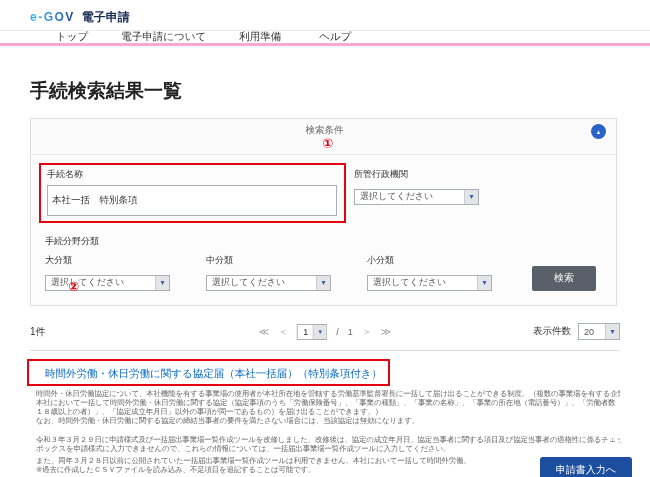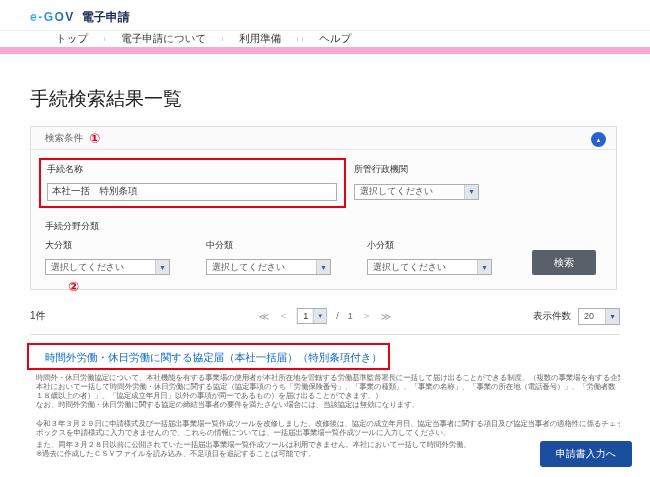--- a/index.html
+++ b/index.html
@@ -7,40 +7,40 @@
 
   
   .header { padding:9px 0 4px 30px; }
   .logo { display:flex; align-items:baseline; gap:7px; }
   .logo-main { font-size:12px; font-weight:bold; letter-spacing:1.5px;
     background:linear-gradient(90deg,#35b5ea 0%, #2e86d1 55%, #173a8f 100%);
     -webkit-background-clip:text; background-clip:text; color:transparent; }
   .logo-suffix { font-size:12px; font-weight:bold; color:#1a2b55; }
 
   
-  .nav { display:flex; align-items:stretch; height:24px; border-top:1px solid #ececec; border-bottom:7px solid #f9a8d4; padding-left:42px; }
+  .nav { display:flex; align-items:stretch; height:16px; border-top:1px solid #ececec; border-bottom:3px solid #f9a8d4; padding-left:42px; }
   .nav-item { display:flex; align-items:center; padding:0 14px; font-size:10.5px; color:#333; cursor:pointer; }
   .nav-item.active { font-weight:bold; border-bottom:3px solid #1a4c9c; }
   .nav-divider { width:1px; background:#d5d5d5; margin:6px 2px; }
 
   
-  .page-title { margin:32px 0 14px 30px; font-size:19px; font-weight:400; color:#222; }
+  .page-title { margin:32px 0 14px 30px; font-size:19px; font-weight:700; color:#222; }
 
   
   .panel { margin:0 33px 0 30px; border:1px solid #ddd; background:#fcfcfc; position:relative; }
-  .panel-header { display:flex; align-items:center; padding:5px 12px 4px 14px; border-bottom:1px solid #e6e6e6; background:#fbfbfb; }
+  .panel-header { display:flex; align-items:center; padding:5px 12px 4px 14px; border-bottom:1px solid #e6e6e6; background:#fbfbfb;flex-direction:column; }
   .panel-title { font-size:9.5px; color:#666; }
   .annotation-num { color:#e50012; font-size:13px; font-weight:bold; margin-left:6px; line-height:1; }
   .collapse-btn { position:absolute; right:10px; top:5px; width:15px; height:15px; border-radius:50%; background:#2a63c8; border:none; color:#fff; font-size:6px; display:flex; align-items:center; justify-content:center; cursor:pointer; padding:0; }
   .panel-body { padding:8px 12px 14px 8px; }
 
   .row1 { display:flex; align-items:flex-start; }
   .red-box { border:2px solid #e50012; padding:3px 7px 5px 6px; }
   .field-label { font-size:9px; color:#333; margin-bottom:4px; }
-  .text-input { width:290px; height:18px; border:1px solid #a9afb5; font-size:9.5px; color:#333; padding:0 4px; background:#fff; }
+  .text-input { width:290px; height:31px; border:1px solid #a9afb5; font-size:9.5px; color:#333; padding:0 4px; background:#fff; }
   .field-agency { margin-left:8px; padding-top:5px; }
 
   .sel { display:inline-flex; align-items:center; justify-content:space-between; background:#fff; border:1px solid #a9afb5; height:16px; cursor:pointer; }
   .sel-text { font-size:9px; color:#555; padding:0 5px; white-space:nowrap; }
   .sel-arrow { width:14px; align-self:stretch; background:#e3e5e8; color:#3a5ba9; display:flex; align-items:center; justify-content:center; font-size:8px; border-left:1px solid #c9ccd0; }
 
   .cat-label { font-size:9px; color:#333; margin:12px 0 6px 6px; }
   .row2 { display:flex; align-items:flex-end; margin-left:6px; }
   .cat-group { margin-right:36px; }
   .sel-cat { width:125px; }

